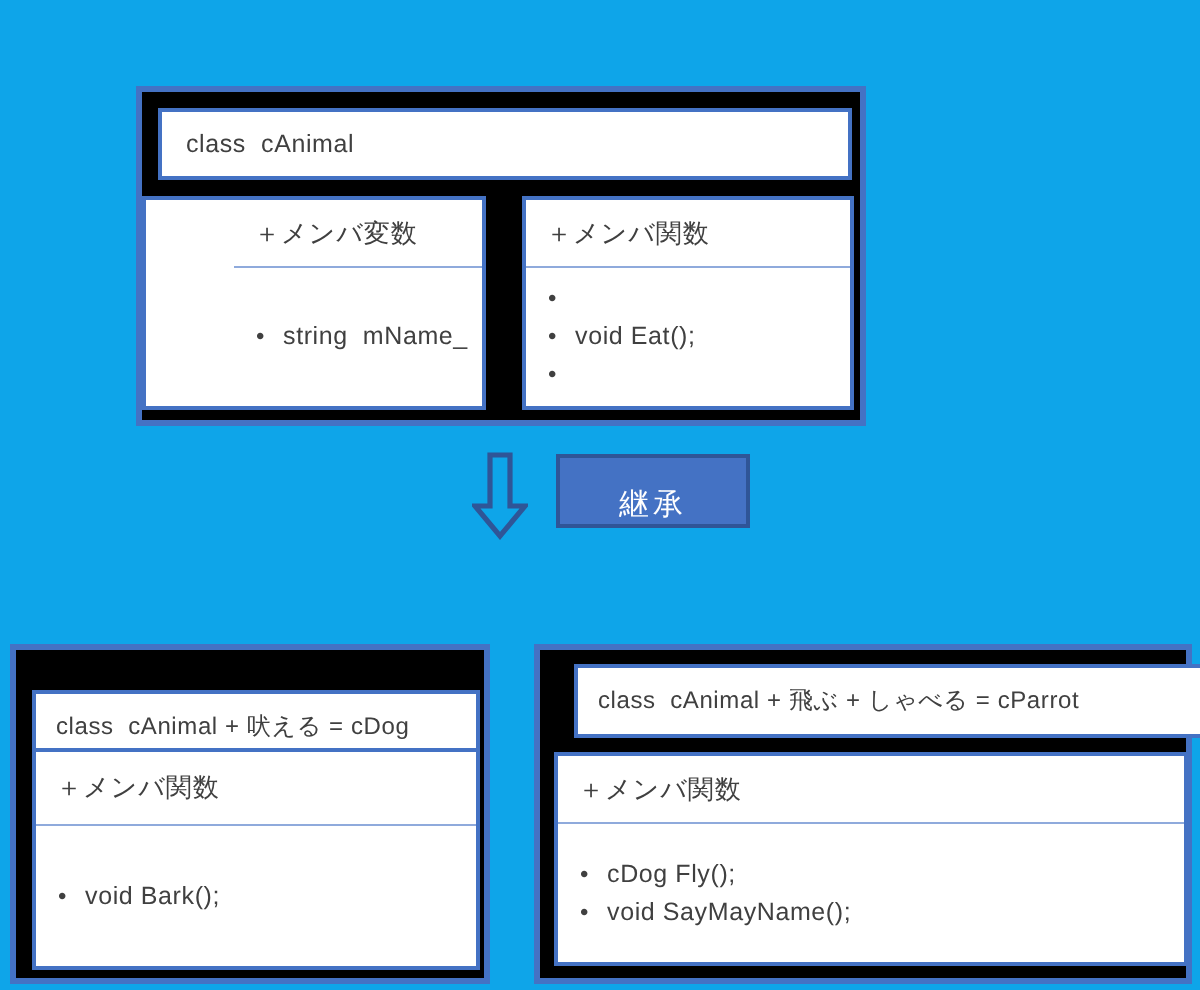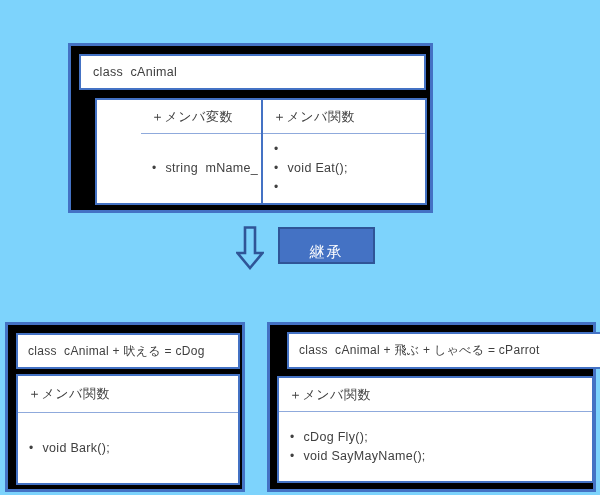--- a/index.html
+++ b/index.html
@@ -8,21 +8,21 @@
     background: #000000;
     width: 600px;
     height: 495px;
     font-family: "Liberation Sans", "DejaVu Sans", sans-serif;
     overflow: hidden;
   }
   .canvas {
     position: relative;
     width: 600px;
     height: 495px;
-    background: #7dd3fc;
+    background: #0ea5e9;
   }
   .outer-box {
     position: absolute;
     border: 3px solid #4472C4;
     background: #000000;
     box-sizing: border-box;
   }
   .white-box {
     position: absolute;
     border: 2px solid #4472C4;
@@ -92,26 +92,26 @@
   }
   .arrow-svg {
     position: absolute;
     left: 236px;
     top: 226px;
   }
 
   
   .base-box   { left: 68px;  top: 43px;  width: 365px; height: 170px; }
   .base-title { left: 8px;   top: 8px;   width: 347px; height: 36px; }
-  .base-vars  { left: 24px;   top: 52px;  width: 172px; height: 107px; padding-left: 44px; }
+  .base-vars  { left: 0;   top: 52px;  width: 172px; height: 107px; padding-left: 44px; }
   .base-funcs { left: 190px; top: 52px;  width: 166px; height: 107px; }
 
   
   .dog-box    { left: 5px;   top: 322px; width: 240px; height: 170px; }
-  .dog-title  { left: 8px;   top: 8px;   width: 224px; height: 36px; }
+  .dog-title  { left: 8px;   top: 20px;   width: 224px; height: 36px; }
   .dog-funcs  { left: 8px;   top: 49px;  width: 224px; height: 111px; }
 
   
   .parrot-box   { left: 267px; top: 322px; width: 329px; height: 170px; }
   .parrot-title { left: 7px;   top: 7px;   width: 317px; height: 37px; margin-left: 10px; }
   .parrot-funcs { left: 7px;   top: 51px;  width: 317px; height: 107px; }
 </style>
 </head>
 <body>
 

